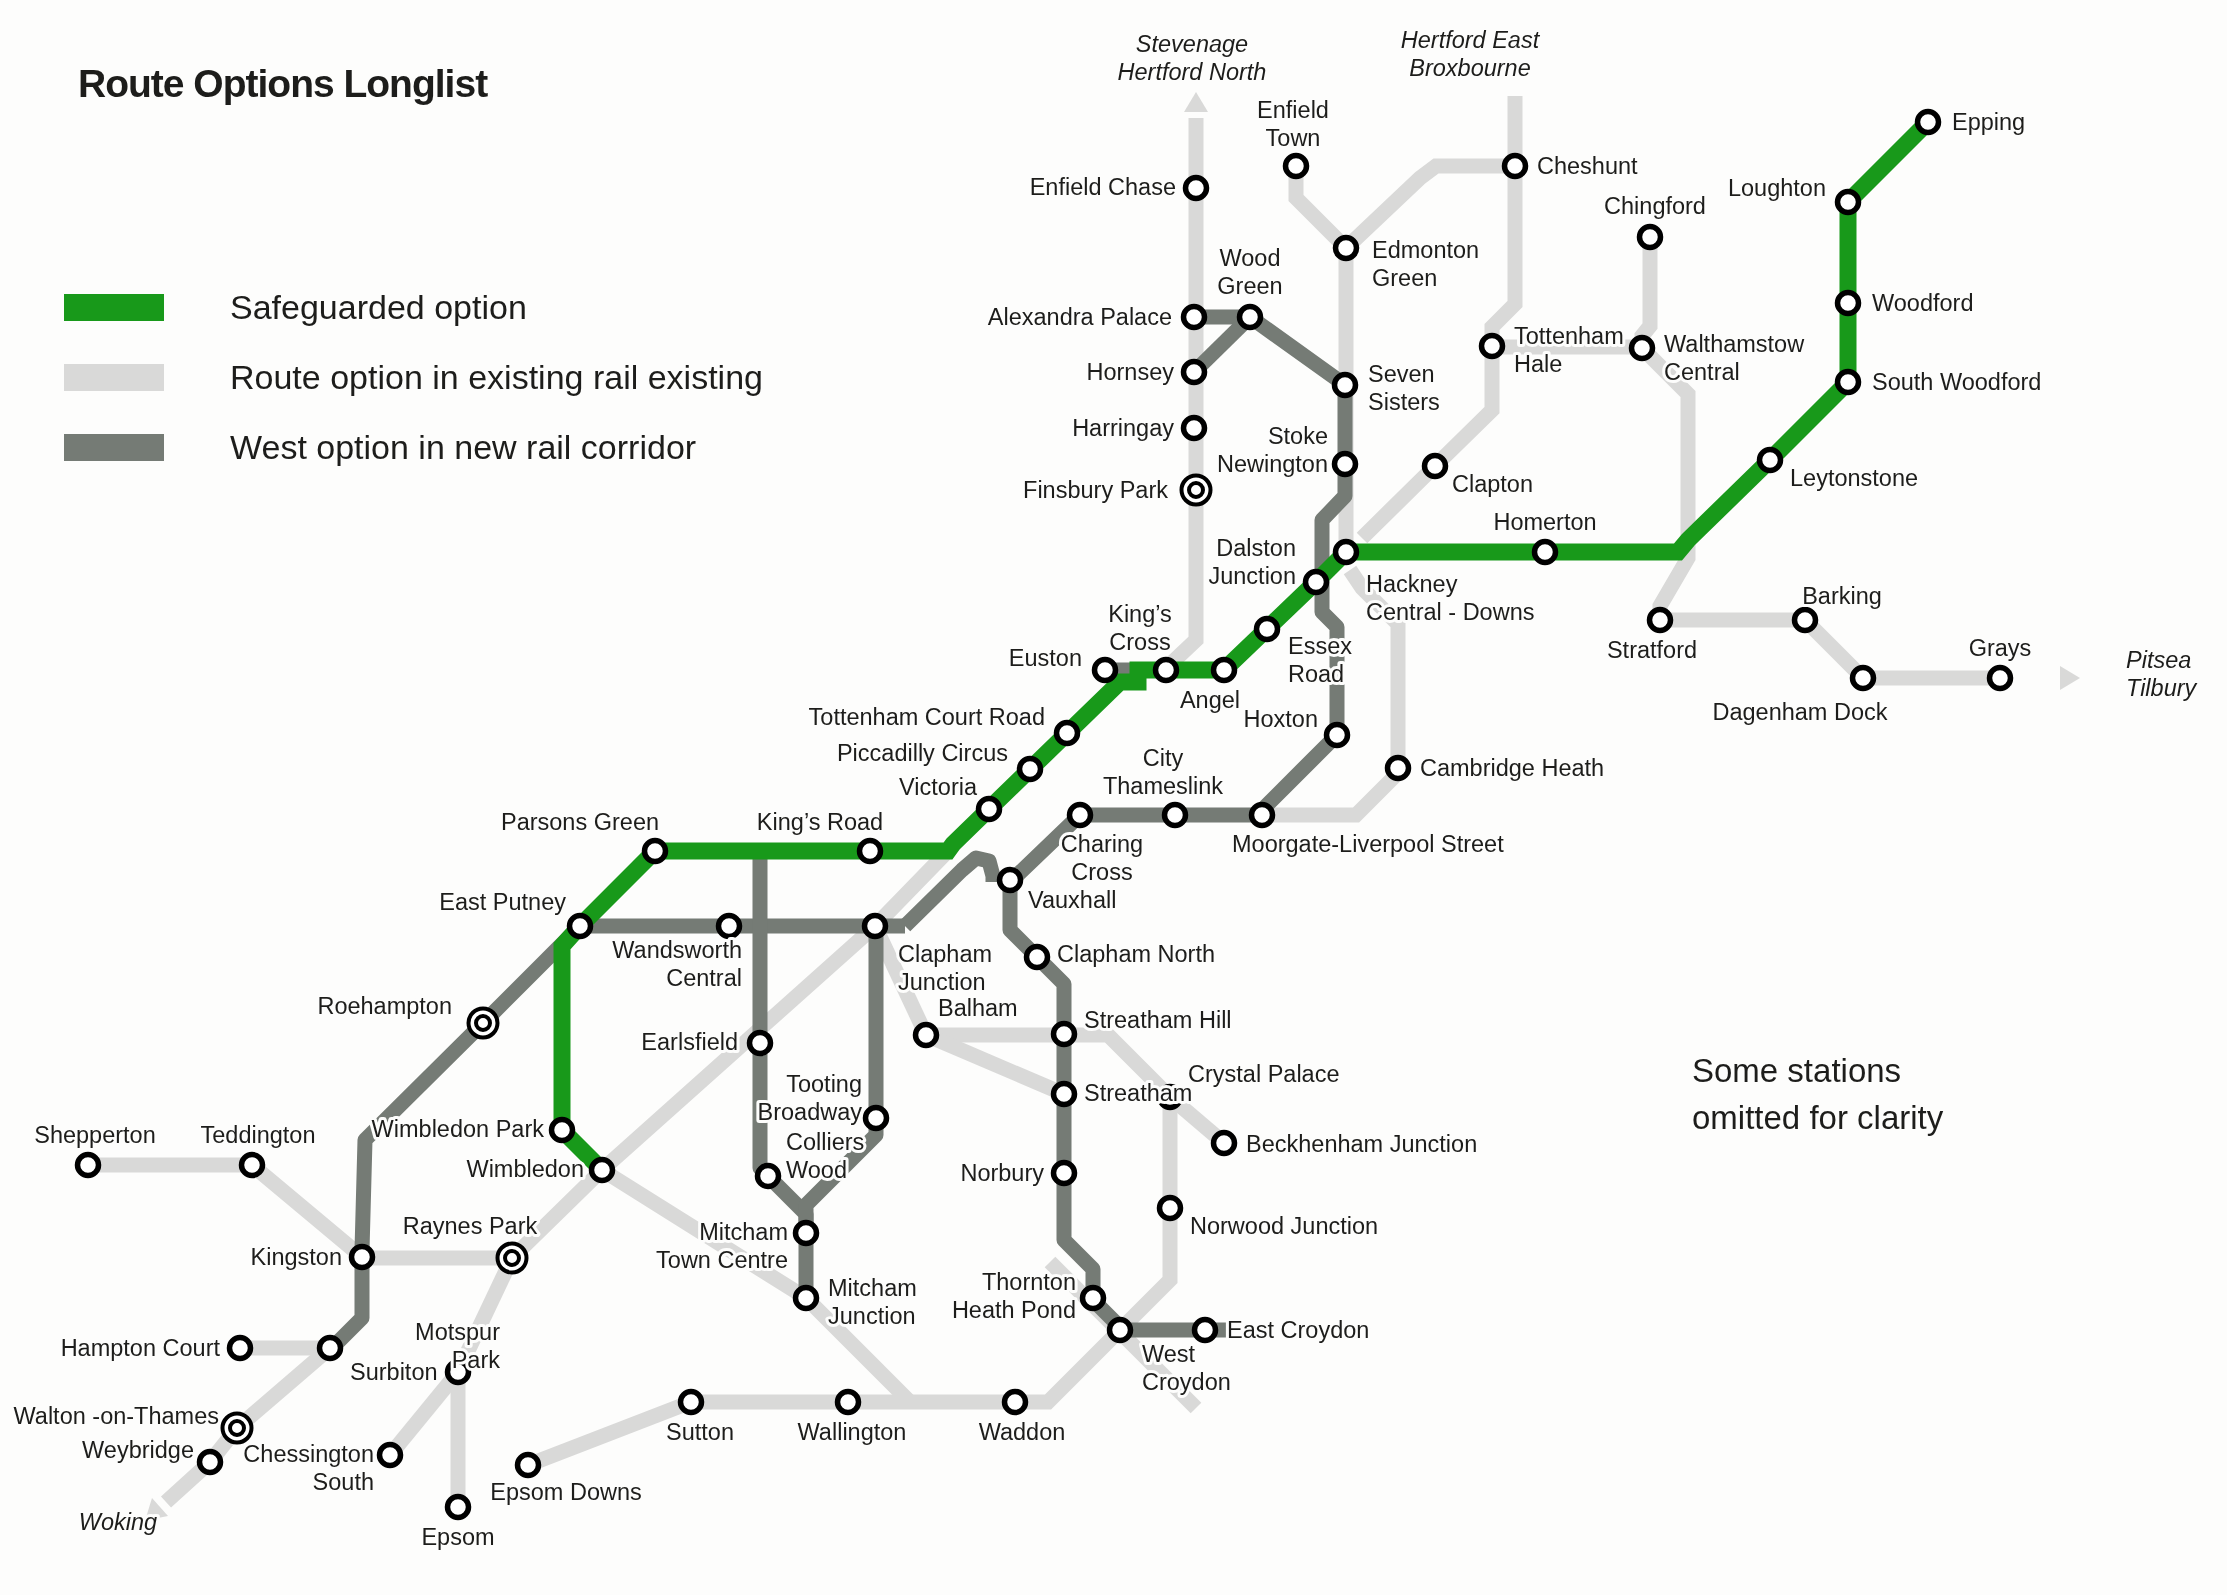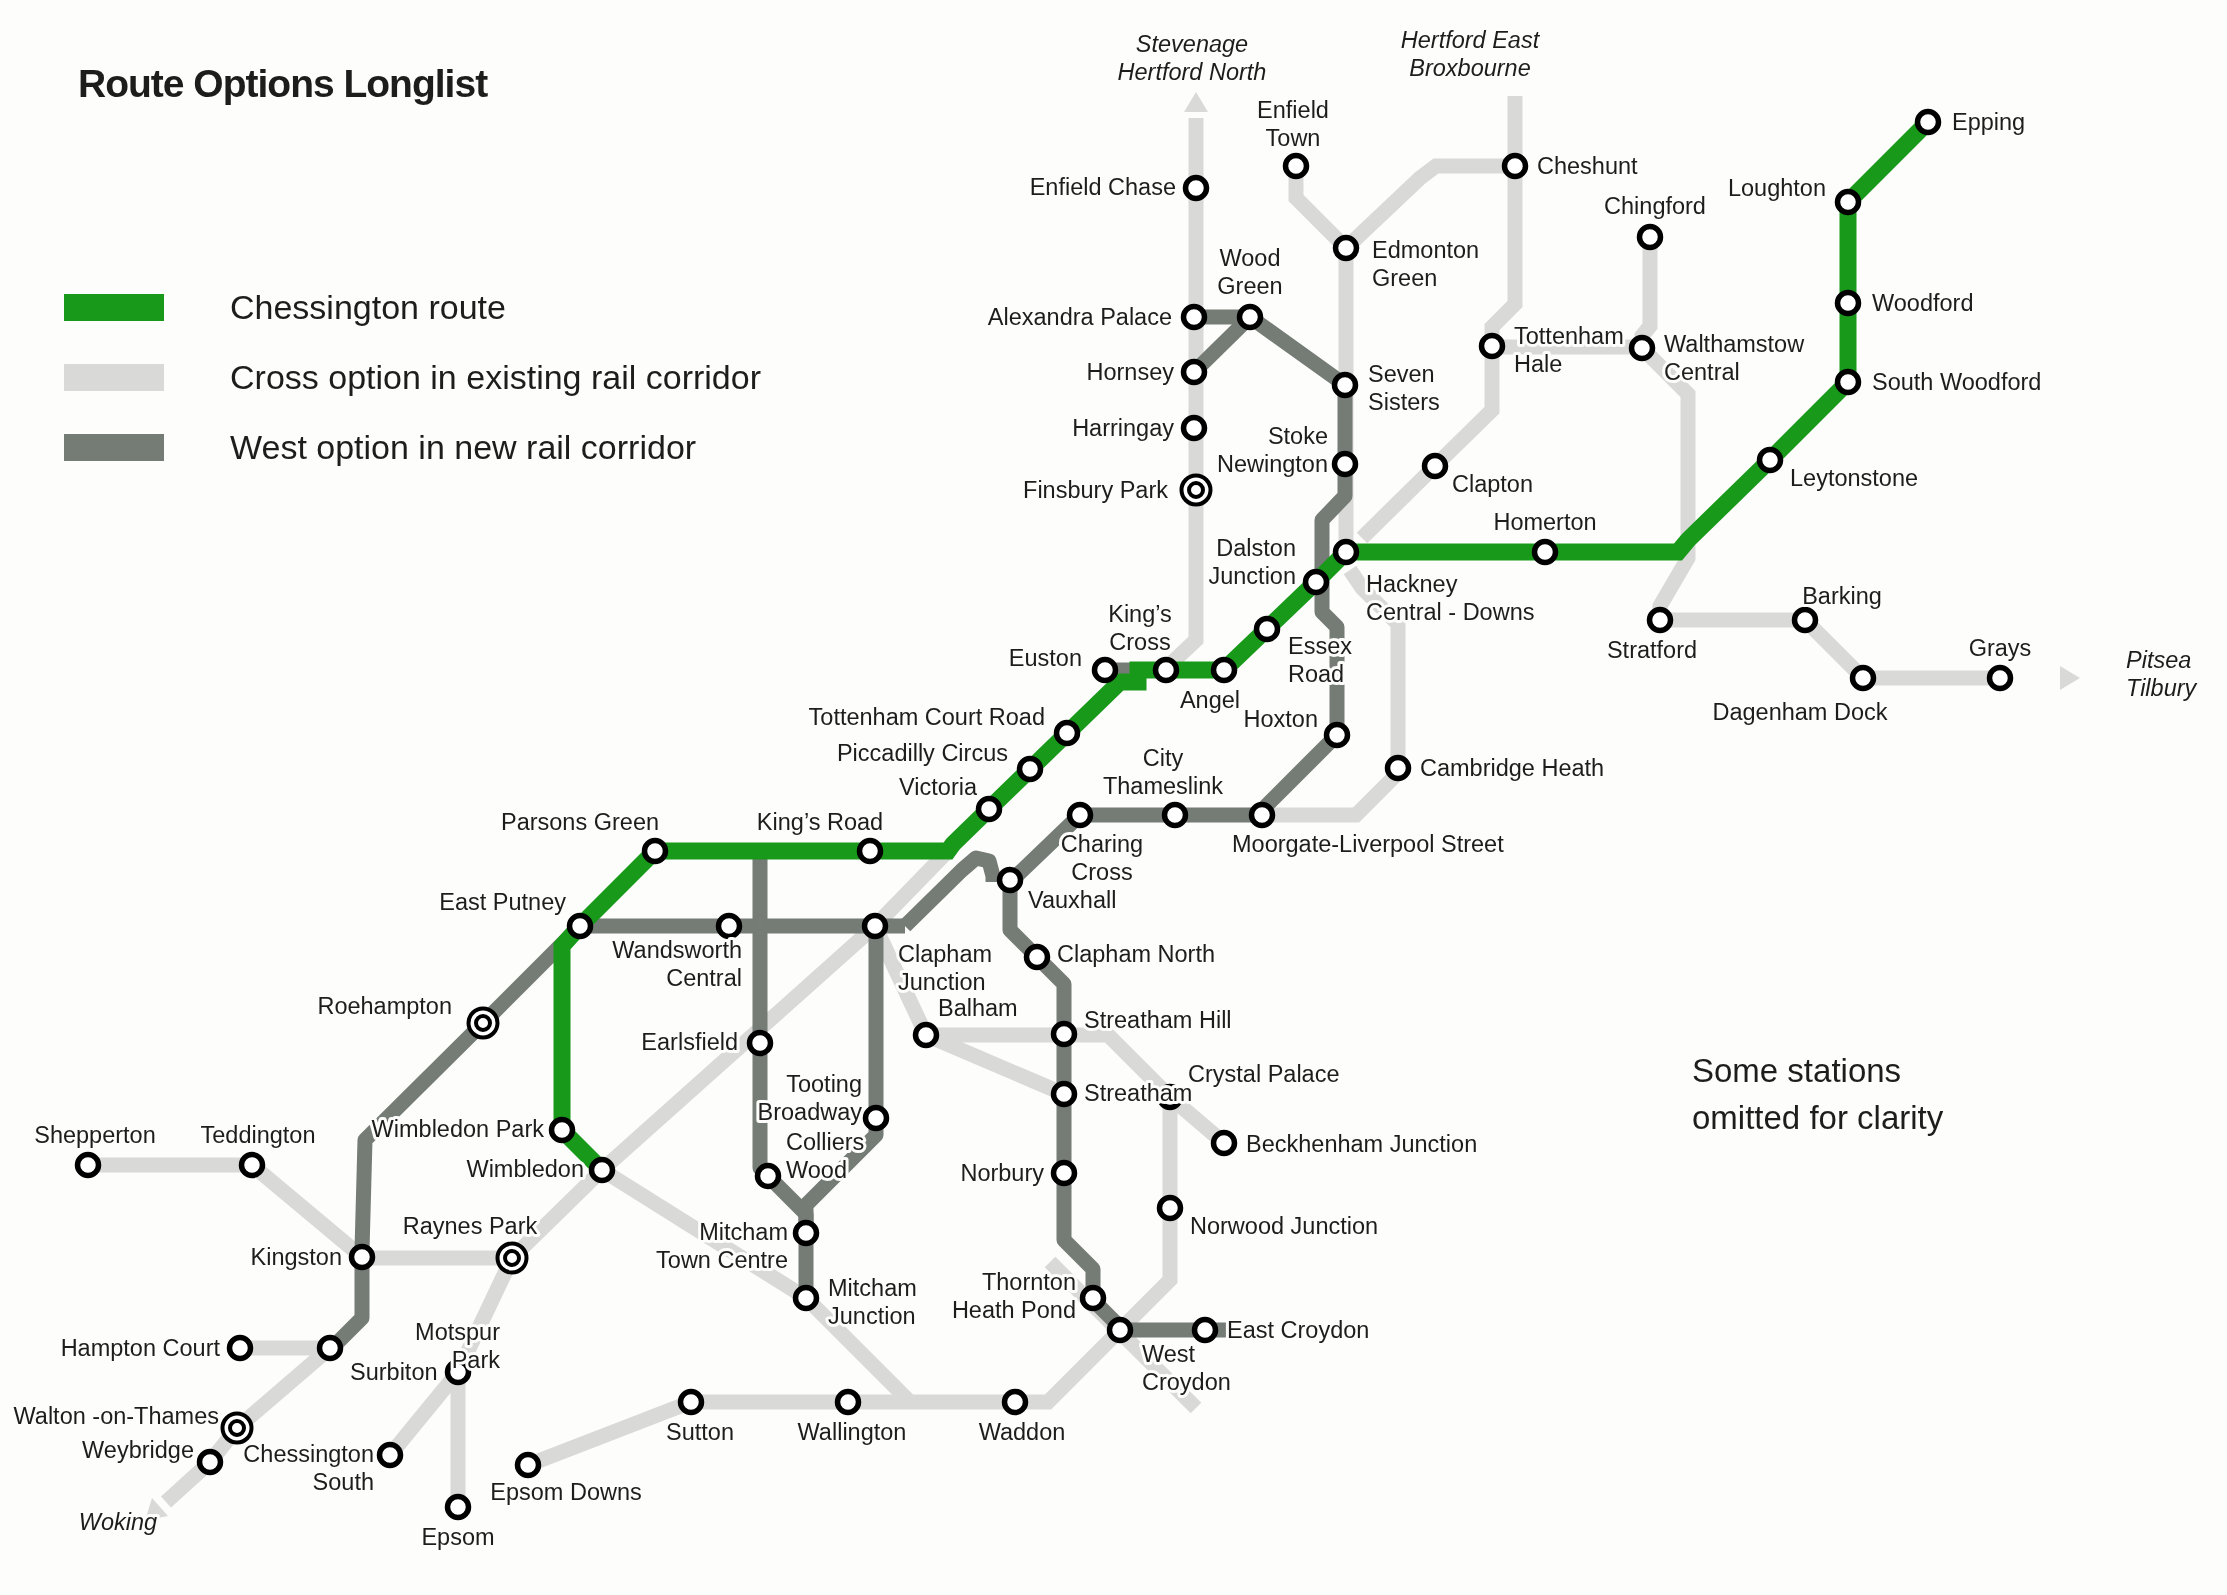--- a/index.html
+++ b/index.html
@@ -395,25 +395,25 @@
         <text x="1192" y="52" text-anchor="middle" class="dest-label"><tspan x="1192" y="52">Stevenage</tspan><tspan x="1192" dy="28">Hertford North</tspan></text>
         <text x="1470" y="48" text-anchor="middle" class="dest-label"><tspan x="1470" y="48">Hertford East</tspan><tspan x="1470" dy="28">Broxbourne</tspan></text>
         <text x="2126" y="668" text-anchor="start" class="dest-label"><tspan x="2126" y="668">Pitsea</tspan><tspan x="2126" dy="28">Tilbury</tspan></text>
         <text x="118" y="1530" text-anchor="middle" class="dest-label"><tspan x="118" y="1530">Woking</tspan></text>
       </g>
     </svg>
   <div id="title">Route Options Longlist</div>
   <div id="legend">
     <div class="legend-row">
       <div class="swatch" style="background: rgb(24, 153, 26);"></div>
-      <div class="legend-label">Chessington route</div>
+      <div class="legend-label">Safeguarded option</div>
     </div>
     <div class="legend-row">
       <div class="swatch" style="background: rgb(217, 217, 216);"></div>
-      <div class="legend-label">Cross option in existing rail corridor</div>
+      <div class="legend-label">Route option in existing rail existing</div>
     </div>
     <div class="legend-row">
       <div class="swatch" style="background: rgb(117, 123, 117);"></div>
       <div class="legend-label">West option in new rail corridor</div>
     </div>
   </div>
   <div id="omitted-note">Some stations omitted for clarity</div>
 </div>
 
 </body></html>

